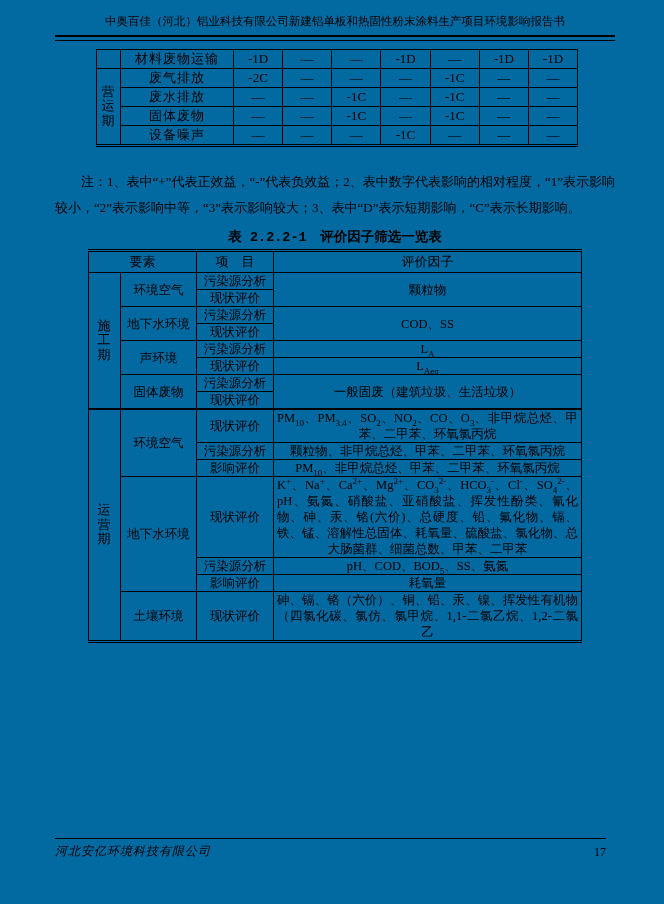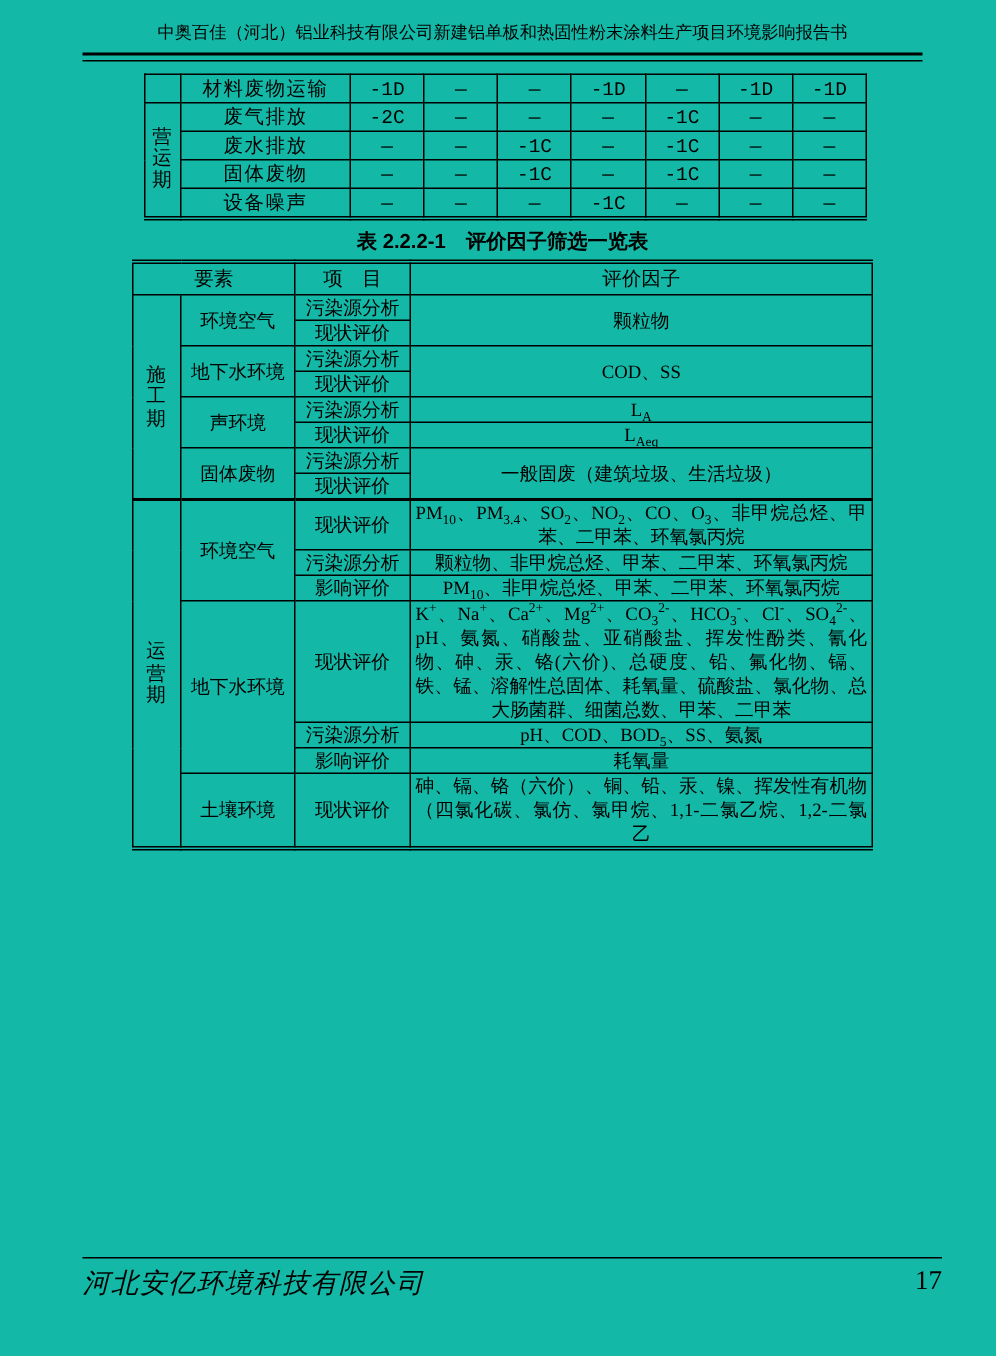--- a/index.html
+++ b/index.html
@@ -1,40 +1,40 @@
 <!DOCTYPE html>
 <html><head>
 <meta charset="utf-8">
 <style>
   html,body{margin:0;padding:0;background:#e8e8e8;}
-  .page{position:relative;width:664px;height:904px;background:#14b8a6;box-sizing:border-box;
+  .page{position:relative;width:664px;height:904px;background:#0369a1;box-sizing:border-box;
         padding:14px 49px 0 55px;overflow:hidden;color:#000;
         font-family:"Liberation Serif","DejaVu Serif",serif;}
   .doc-header-text{font-size:11.5px;text-align:center;white-space:nowrap;margin-bottom:6px;}
   .header-rule{height:3px;border-top:2.5px solid #000;border-bottom:1px solid #000;margin-bottom:8px;}
   table{border-collapse:collapse;table-layout:fixed;}
   td{border:1px solid #000;text-align:center;vertical-align:middle;overflow:hidden;}
-  .t1{width:482px;margin:0 0 5px 41px;border-bottom:3px double #000;font-family:Liberation Mono, monospace;}
+  .t1{width:482px;margin:0 0 22px 41px;border-bottom:3px double #000;}
   .t1 td{font-size:13px;height:17.5px;padding:0 1px;}
   .t1 td.lbl{letter-spacing:1px;}
   .t2{width:494px;margin:0 0 0 33px;border-top:3px double #000;border-bottom:3px double #000;}
   .t2 td{font-size:12.5px;line-height:16px;height:15px;padding:0 3px;}
   .t2 tr.head td{height:20px;font-size:13px;}
   .t2 td.factor{text-align:justify;text-align-last:center;}
   .t2 tr.sep td{border-top:2px solid #000;}
   .vert{display:inline-block;width:14px;line-height:14.5px;word-break:break-all;
         white-space:normal;text-align:left;font-size:13px;}
   .note{font-size:13px;line-height:26px;margin:0 0 7px;text-indent:2em;text-align:justify;}
   .body-para{font-size:14.5px;line-height:29px;margin:0 0 8px;text-indent:2em;text-align:justify;}
   .section-heading{font-family:"Liberation Sans","DejaVu Sans",sans-serif;font-weight:bold;
         font-size:17px;margin:10px 0 10px;}
-  .caption{font-family:Liberation Sans, sans-serif;font-weight:bold;
+  .caption{font-family:Liberation Mono, monospace;font-weight:bold;
         font-size:13.5px;text-align:center;margin:2px 0 3px;}
-  .doc-footer{position:absolute;left:55px;right:36px;top:838px;border-top:1px solid #000;
-        padding-top:4px;display:flex;justify-content:space-between;align-items:flex-start;font-size:18px;}
+  .doc-footer{position:absolute;left:55px;right:58px;top:838px;border-top:1px solid #000;
+        padding-top:4px;display:flex;justify-content:space-between;align-items:flex-end;font-size:12px;}
   .footer-company{font-style:italic;letter-spacing:1px;}
   sub,sup{font-size:9px;line-height:0;}
 </style>
 </head>
 <body>
 
 <div class="page">
 
   <div class="doc-header-text">中奥百佳（河北）铝业科技有限公司新建铝单板和热固性粉末涂料生产项目环境影响报告书</div>
   <div class="header-rule"></div>
@@ -94,20 +94,21 @@
         <td>—</td>
         <td>—</td>
         <td>-1C</td>
         <td>—</td>
         <td>—</td>
         <td>—</td>
       </tr>
     </tbody>
   </table>
 
+  <p class="note">注：1、表中“+”代表正效益，“-”代表负效益；2、表中数字代表影响的相对程度，“1”表示影响较小，“2”表示影响中等，“3”表示影响较大；3、表中“D”表示短期影响，“C”表示长期影响。</p>
 
 
 
 
   <div class="caption">表 2.2.2-1　评价因子筛选一览表</div>
 
   <table class="t2">
     <colgroup>
         <col style="width:32px">
         <col style="width:76px">

